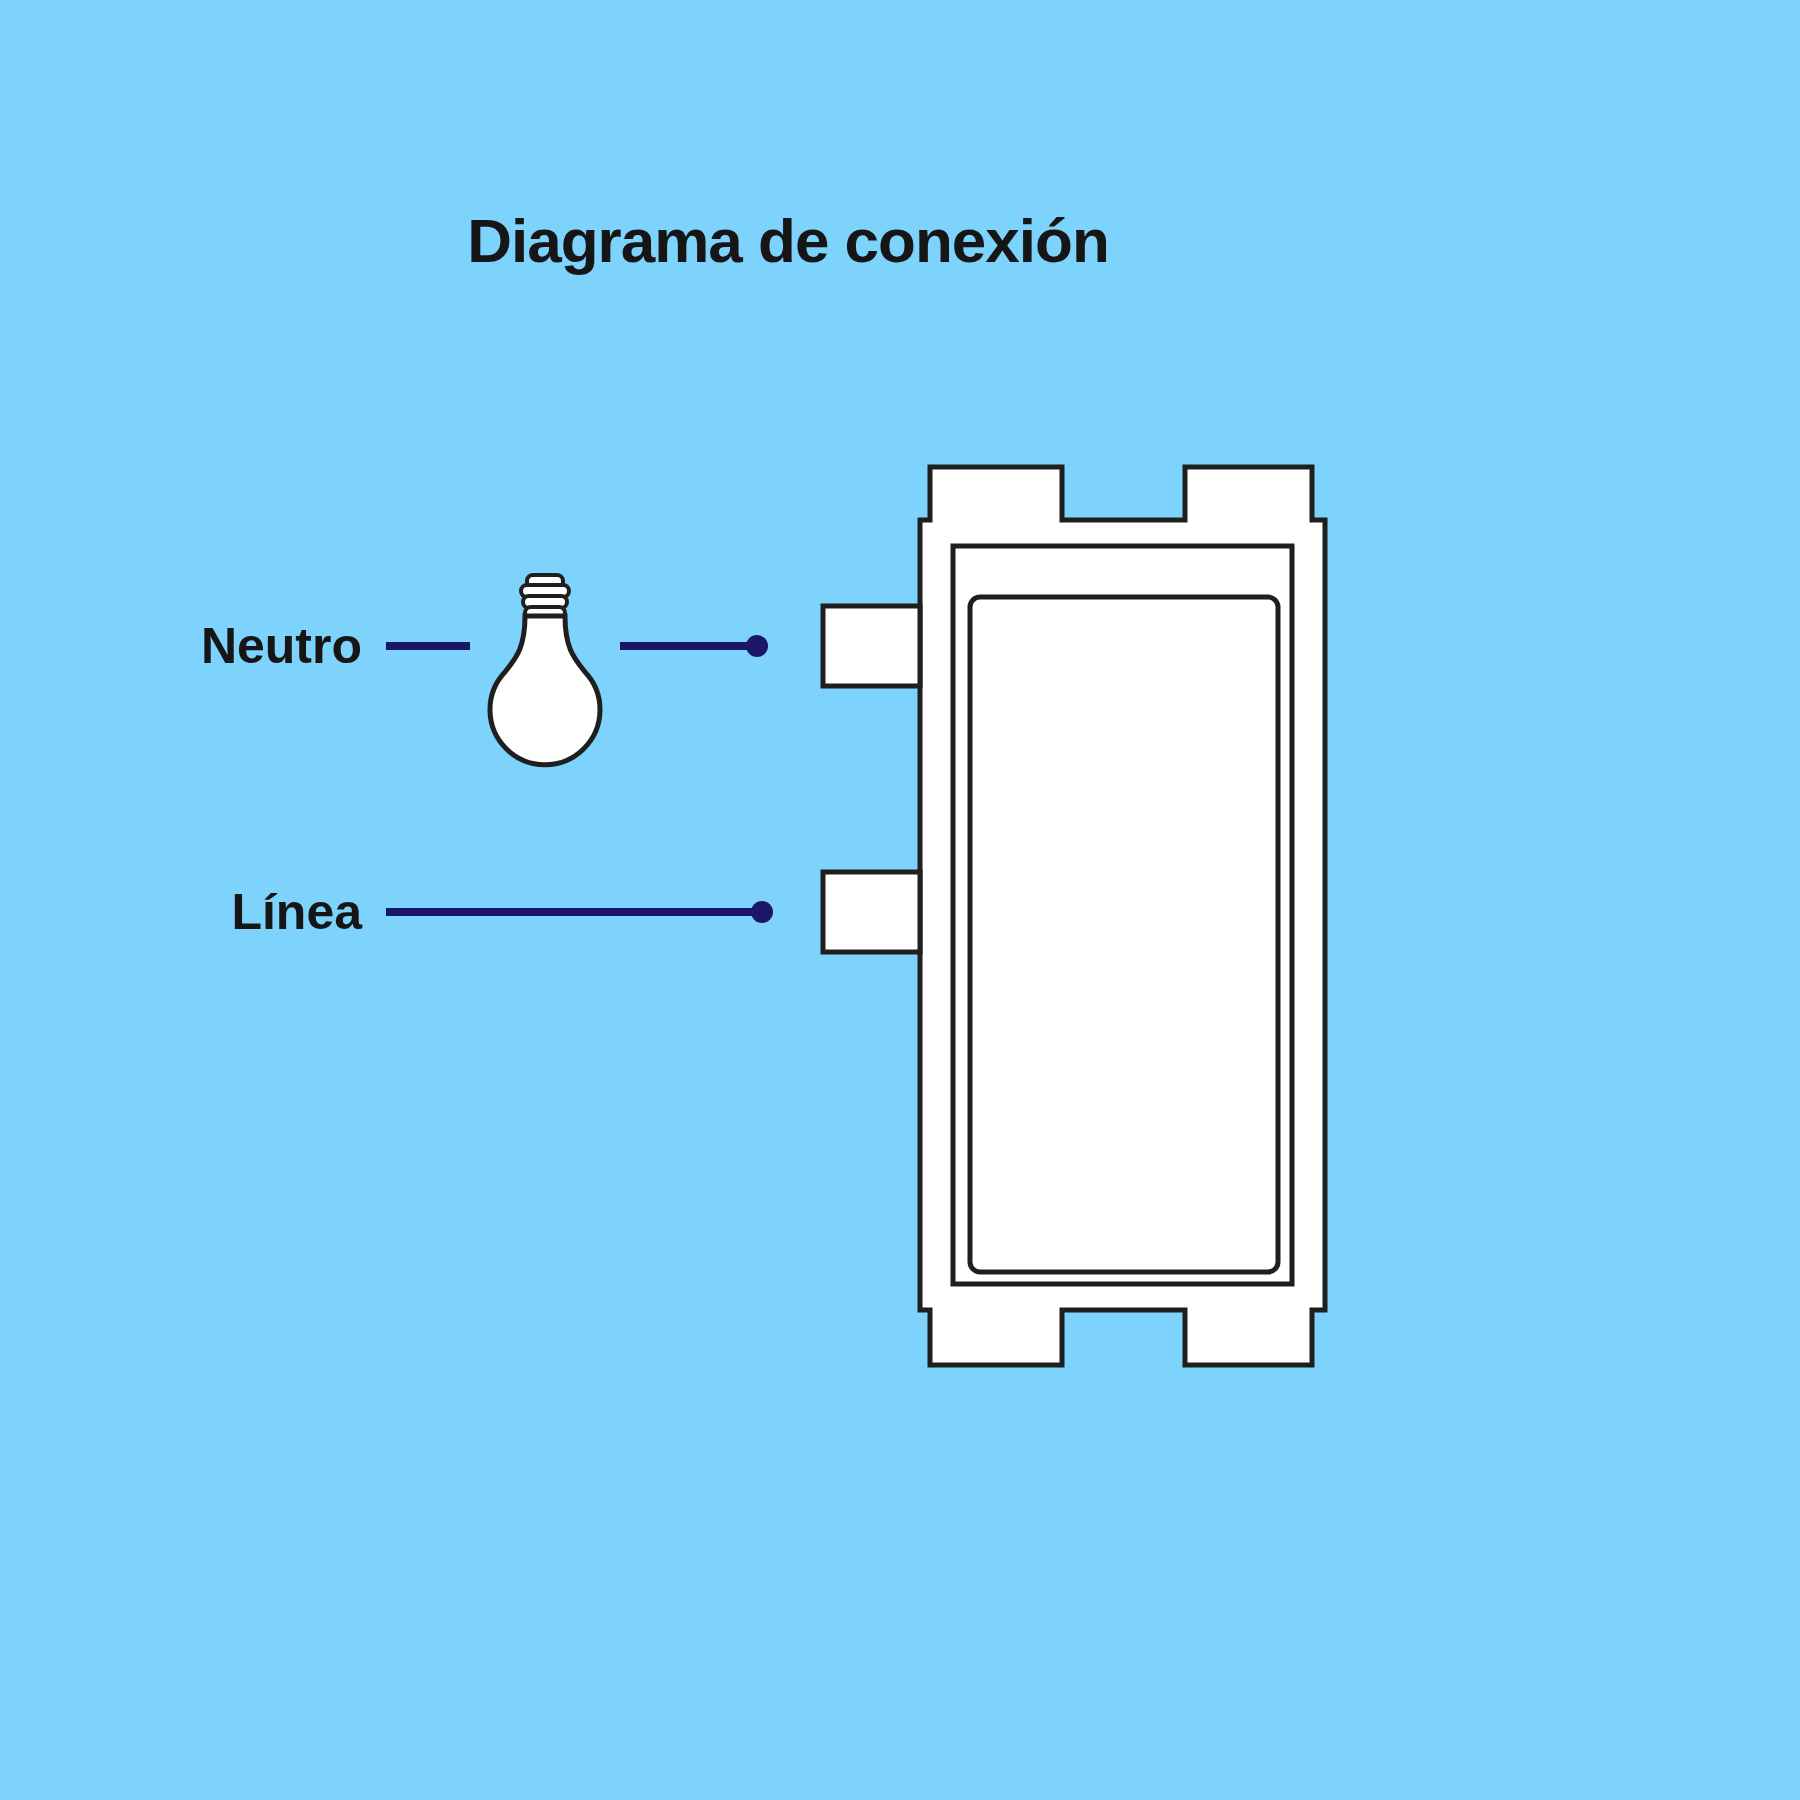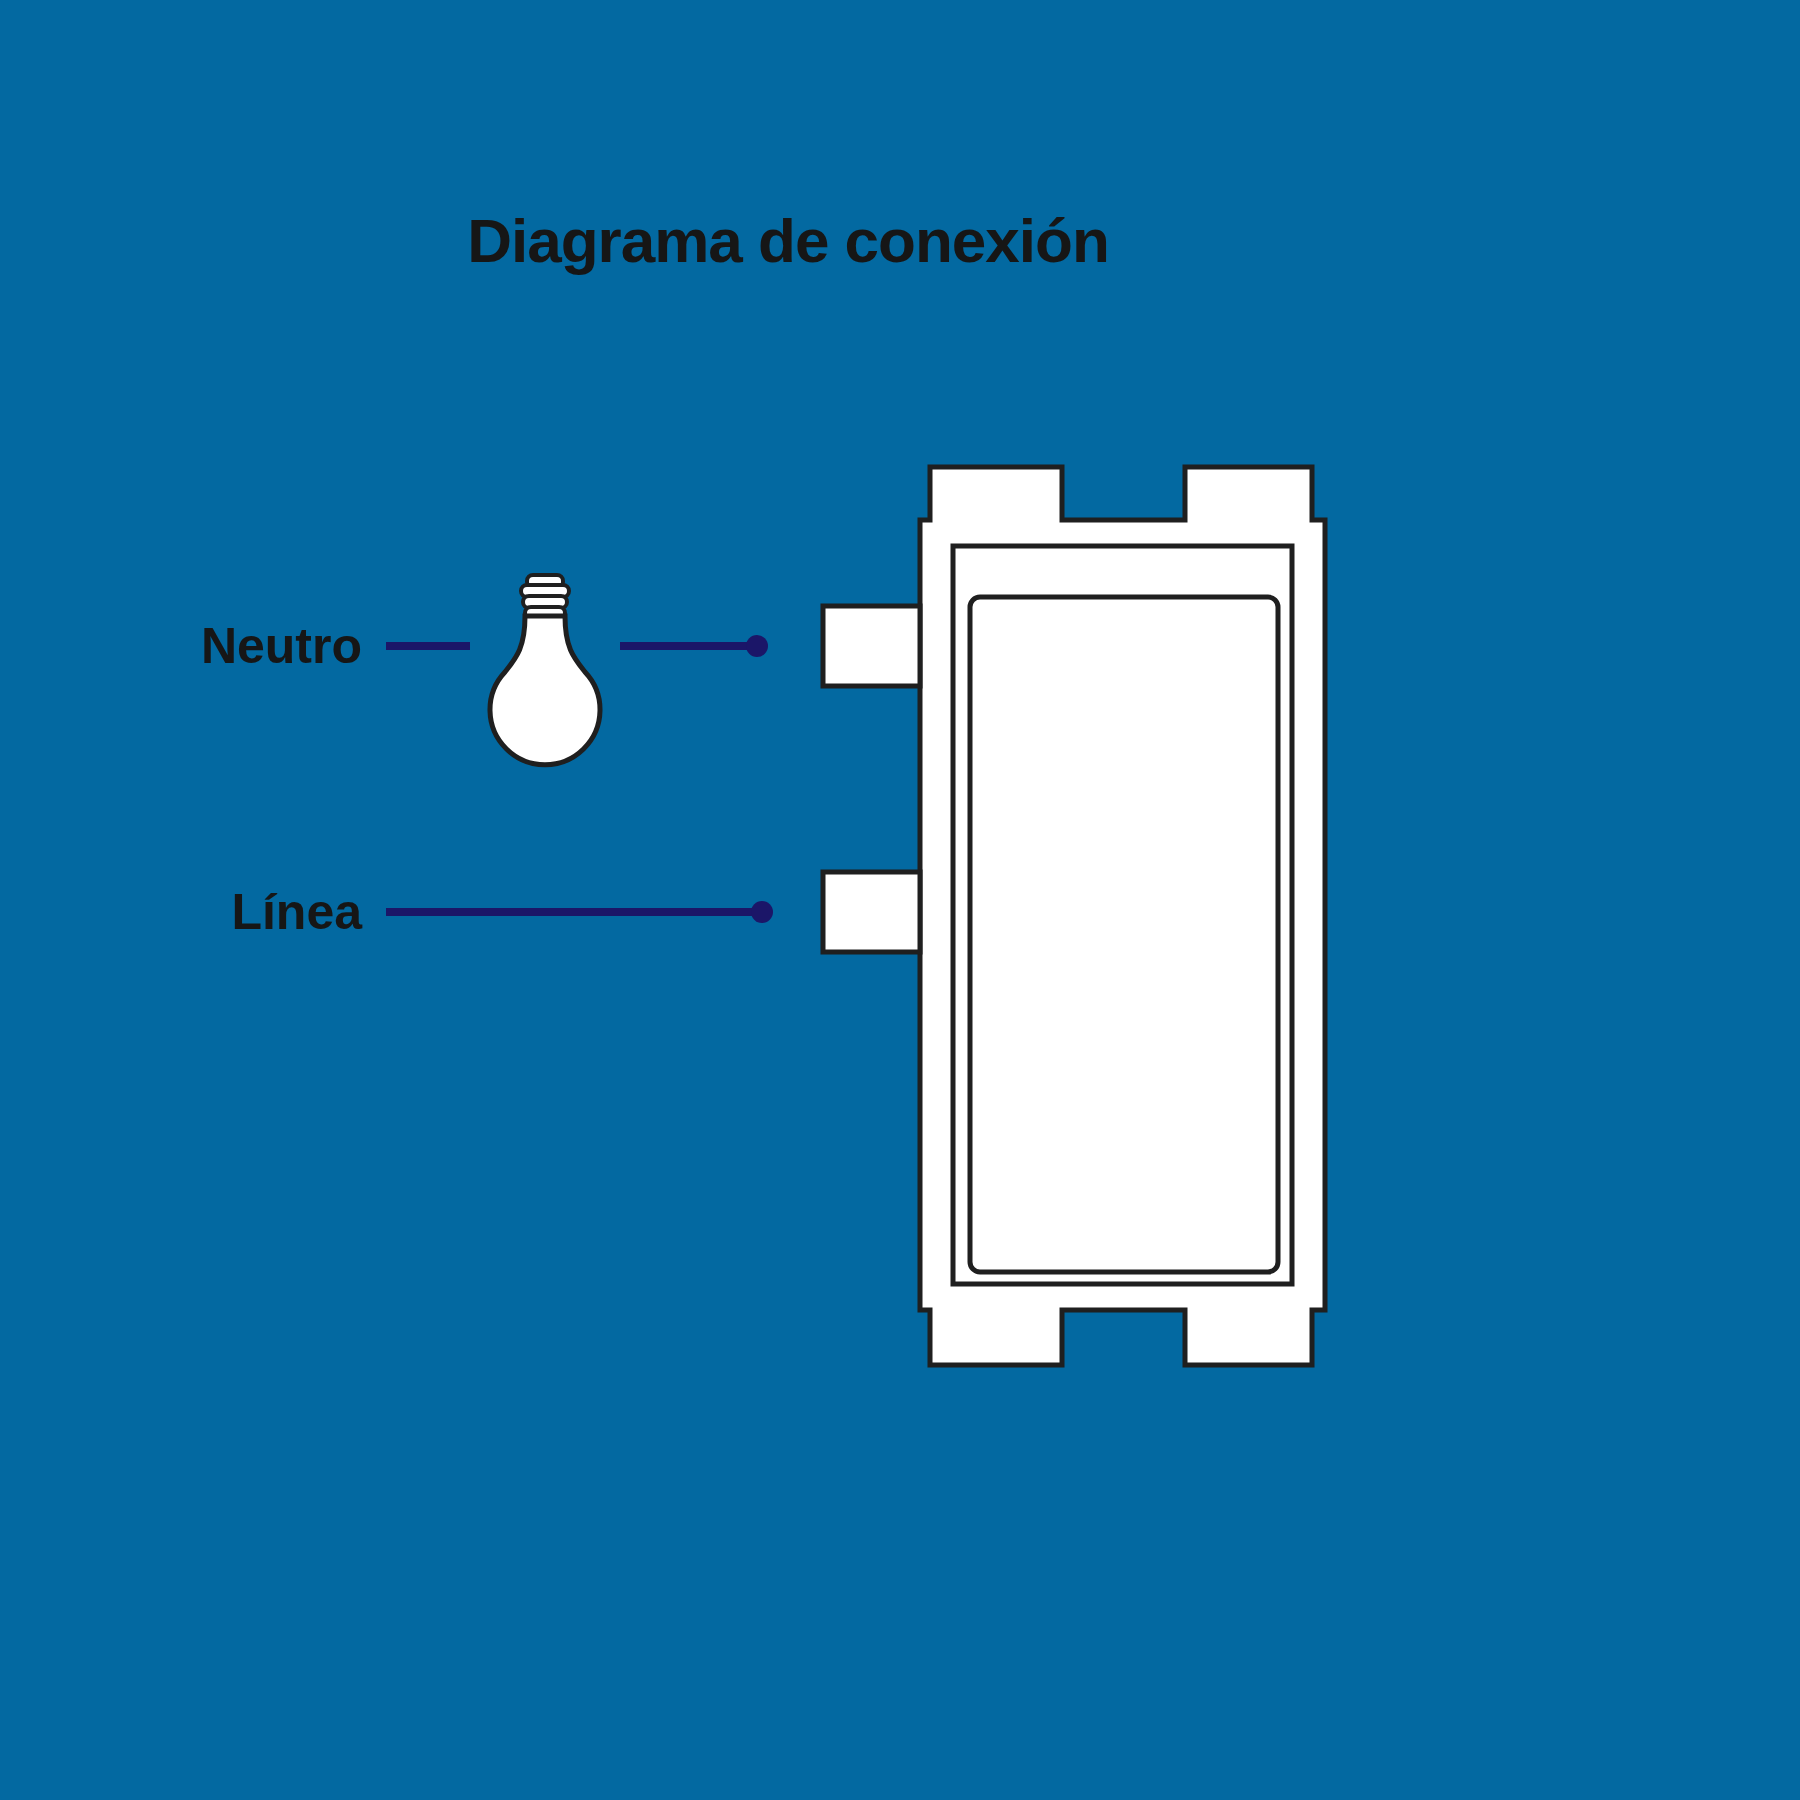--- a/index.html
+++ b/index.html
@@ -4,21 +4,21 @@
 <style>
   html, body {
     margin: 0;
     padding: 0;
     background: #ffffff;
   }
   .page {
     position: relative;
     width: 1800px;
     height: 1800px;
-    background: #0369a1;
+    background: #7dd3fc;
     overflow: hidden;
   }
   svg {
     display: block;
     width: 1800px;
     height: 1800px;
   }
   text {
     font-family: "Liberation Sans", "DejaVu Sans", sans-serif;
     font-weight: 700;

